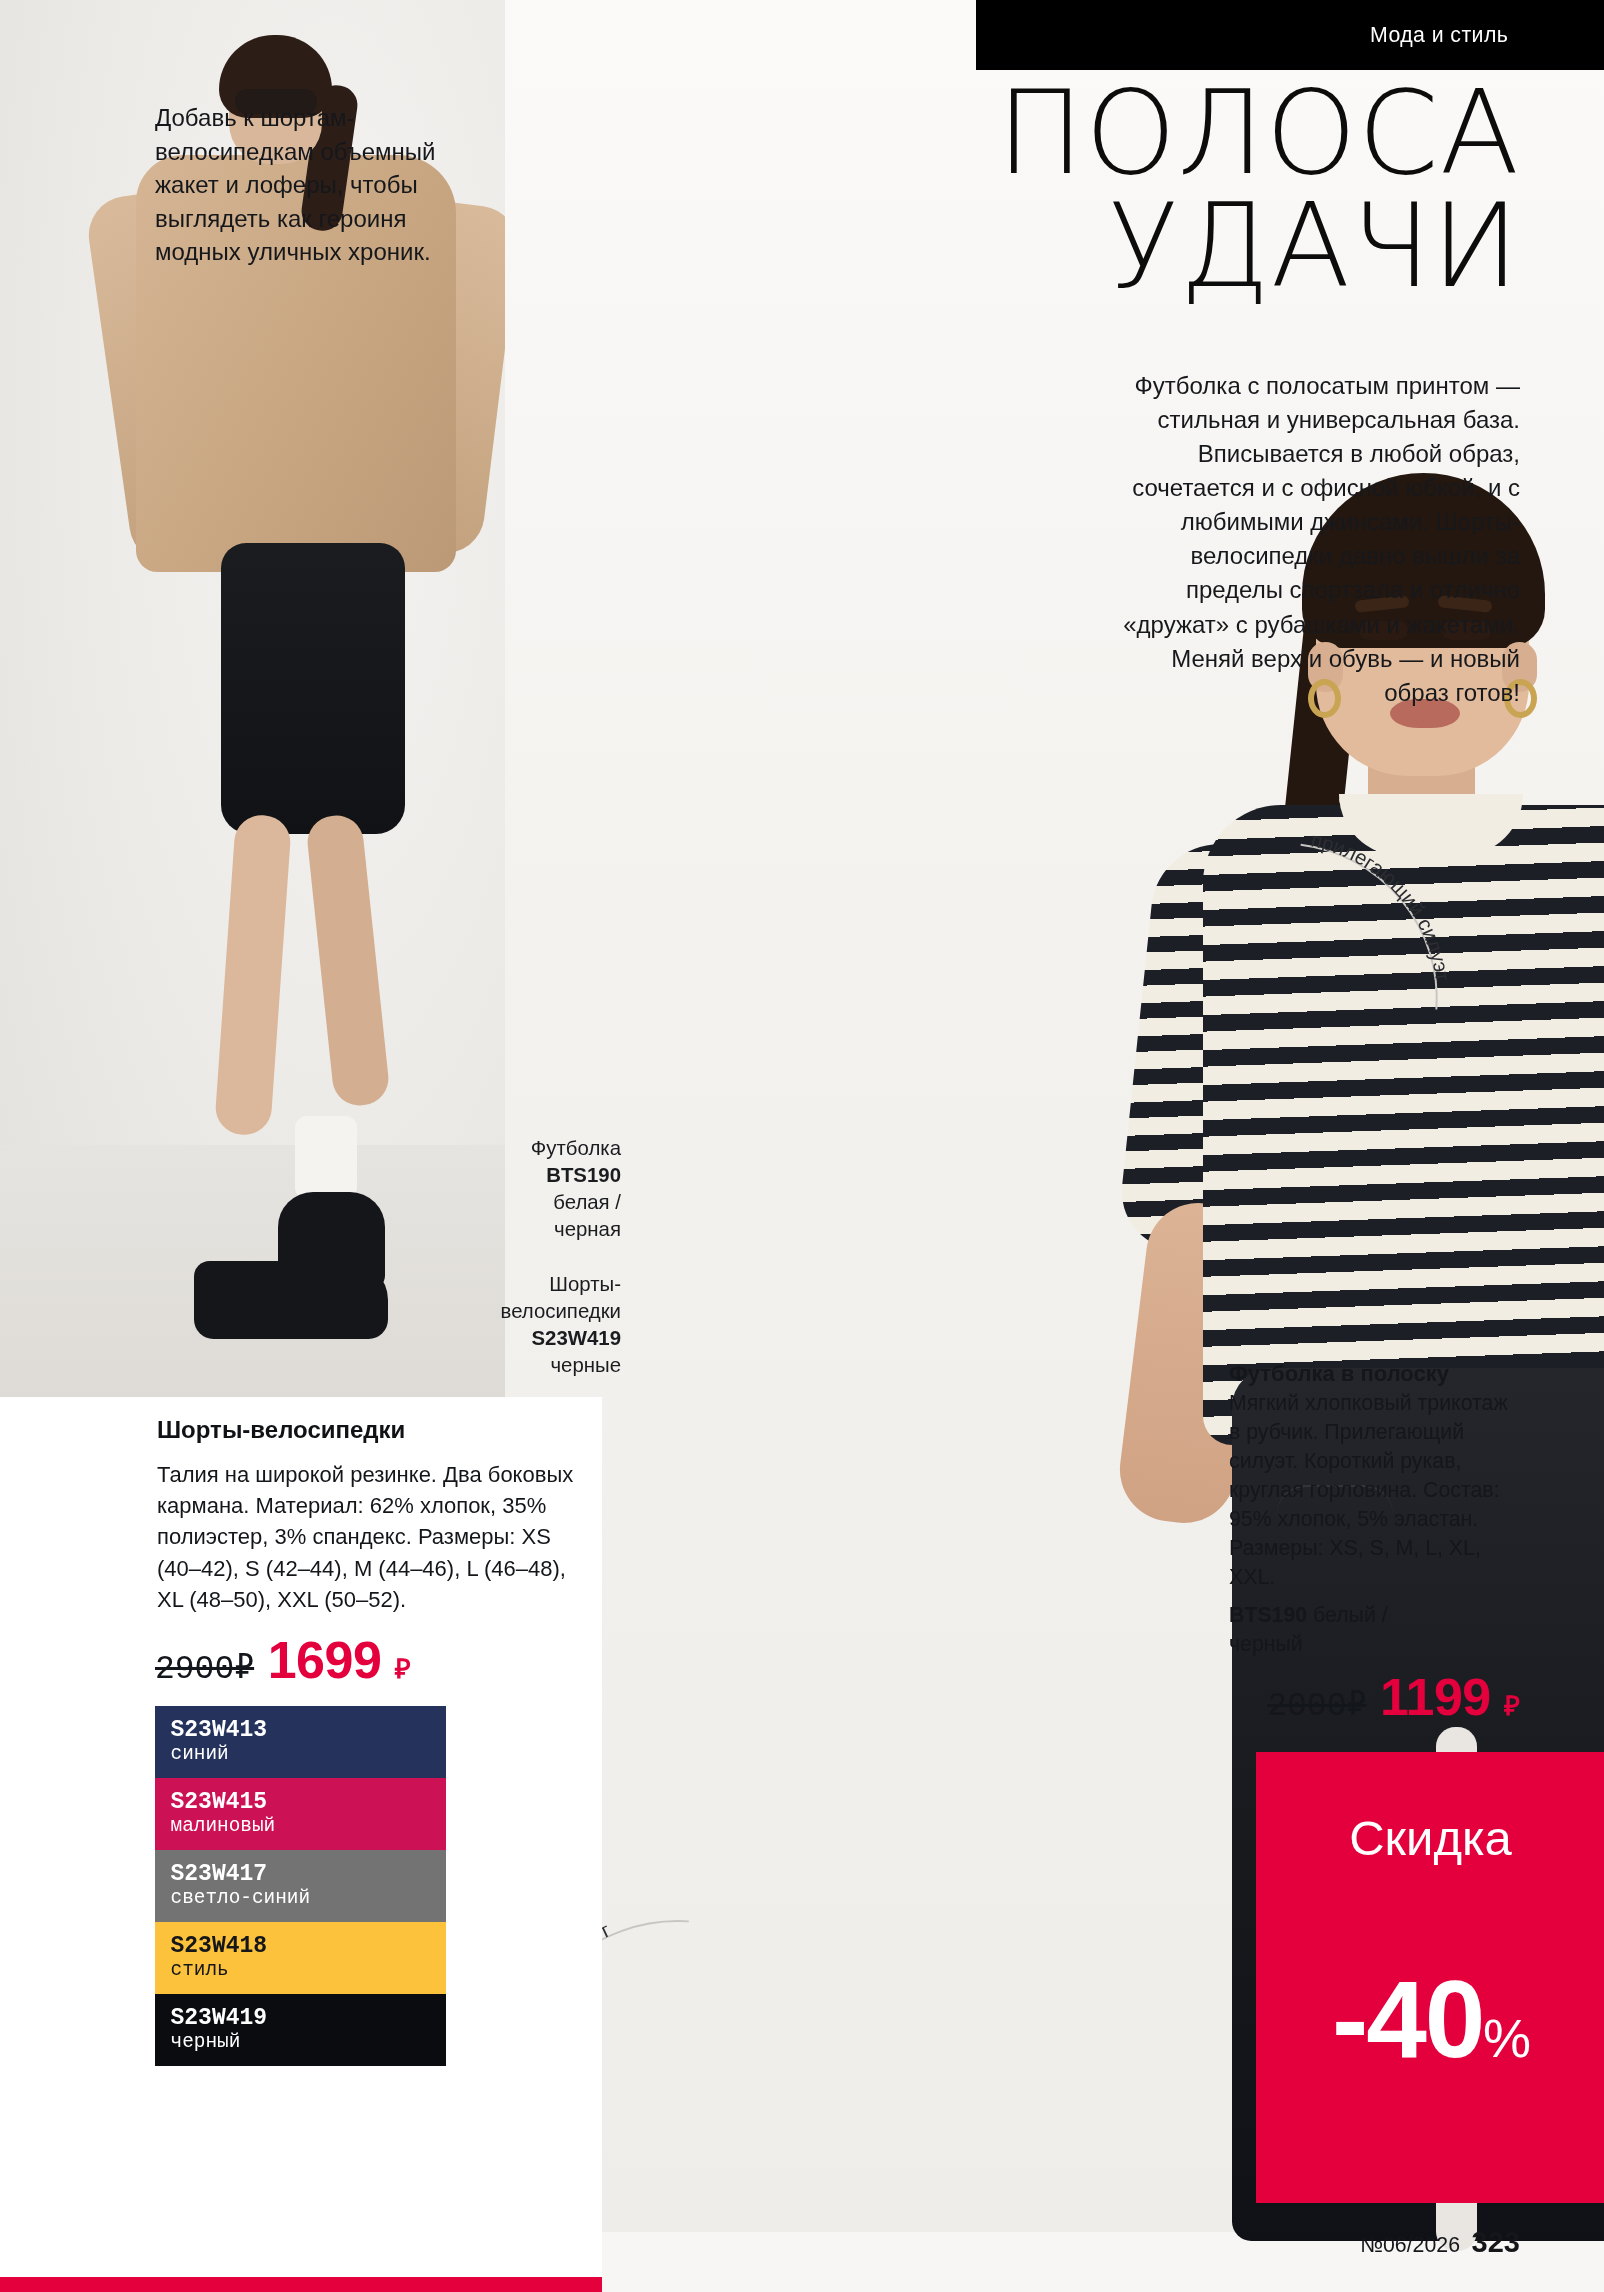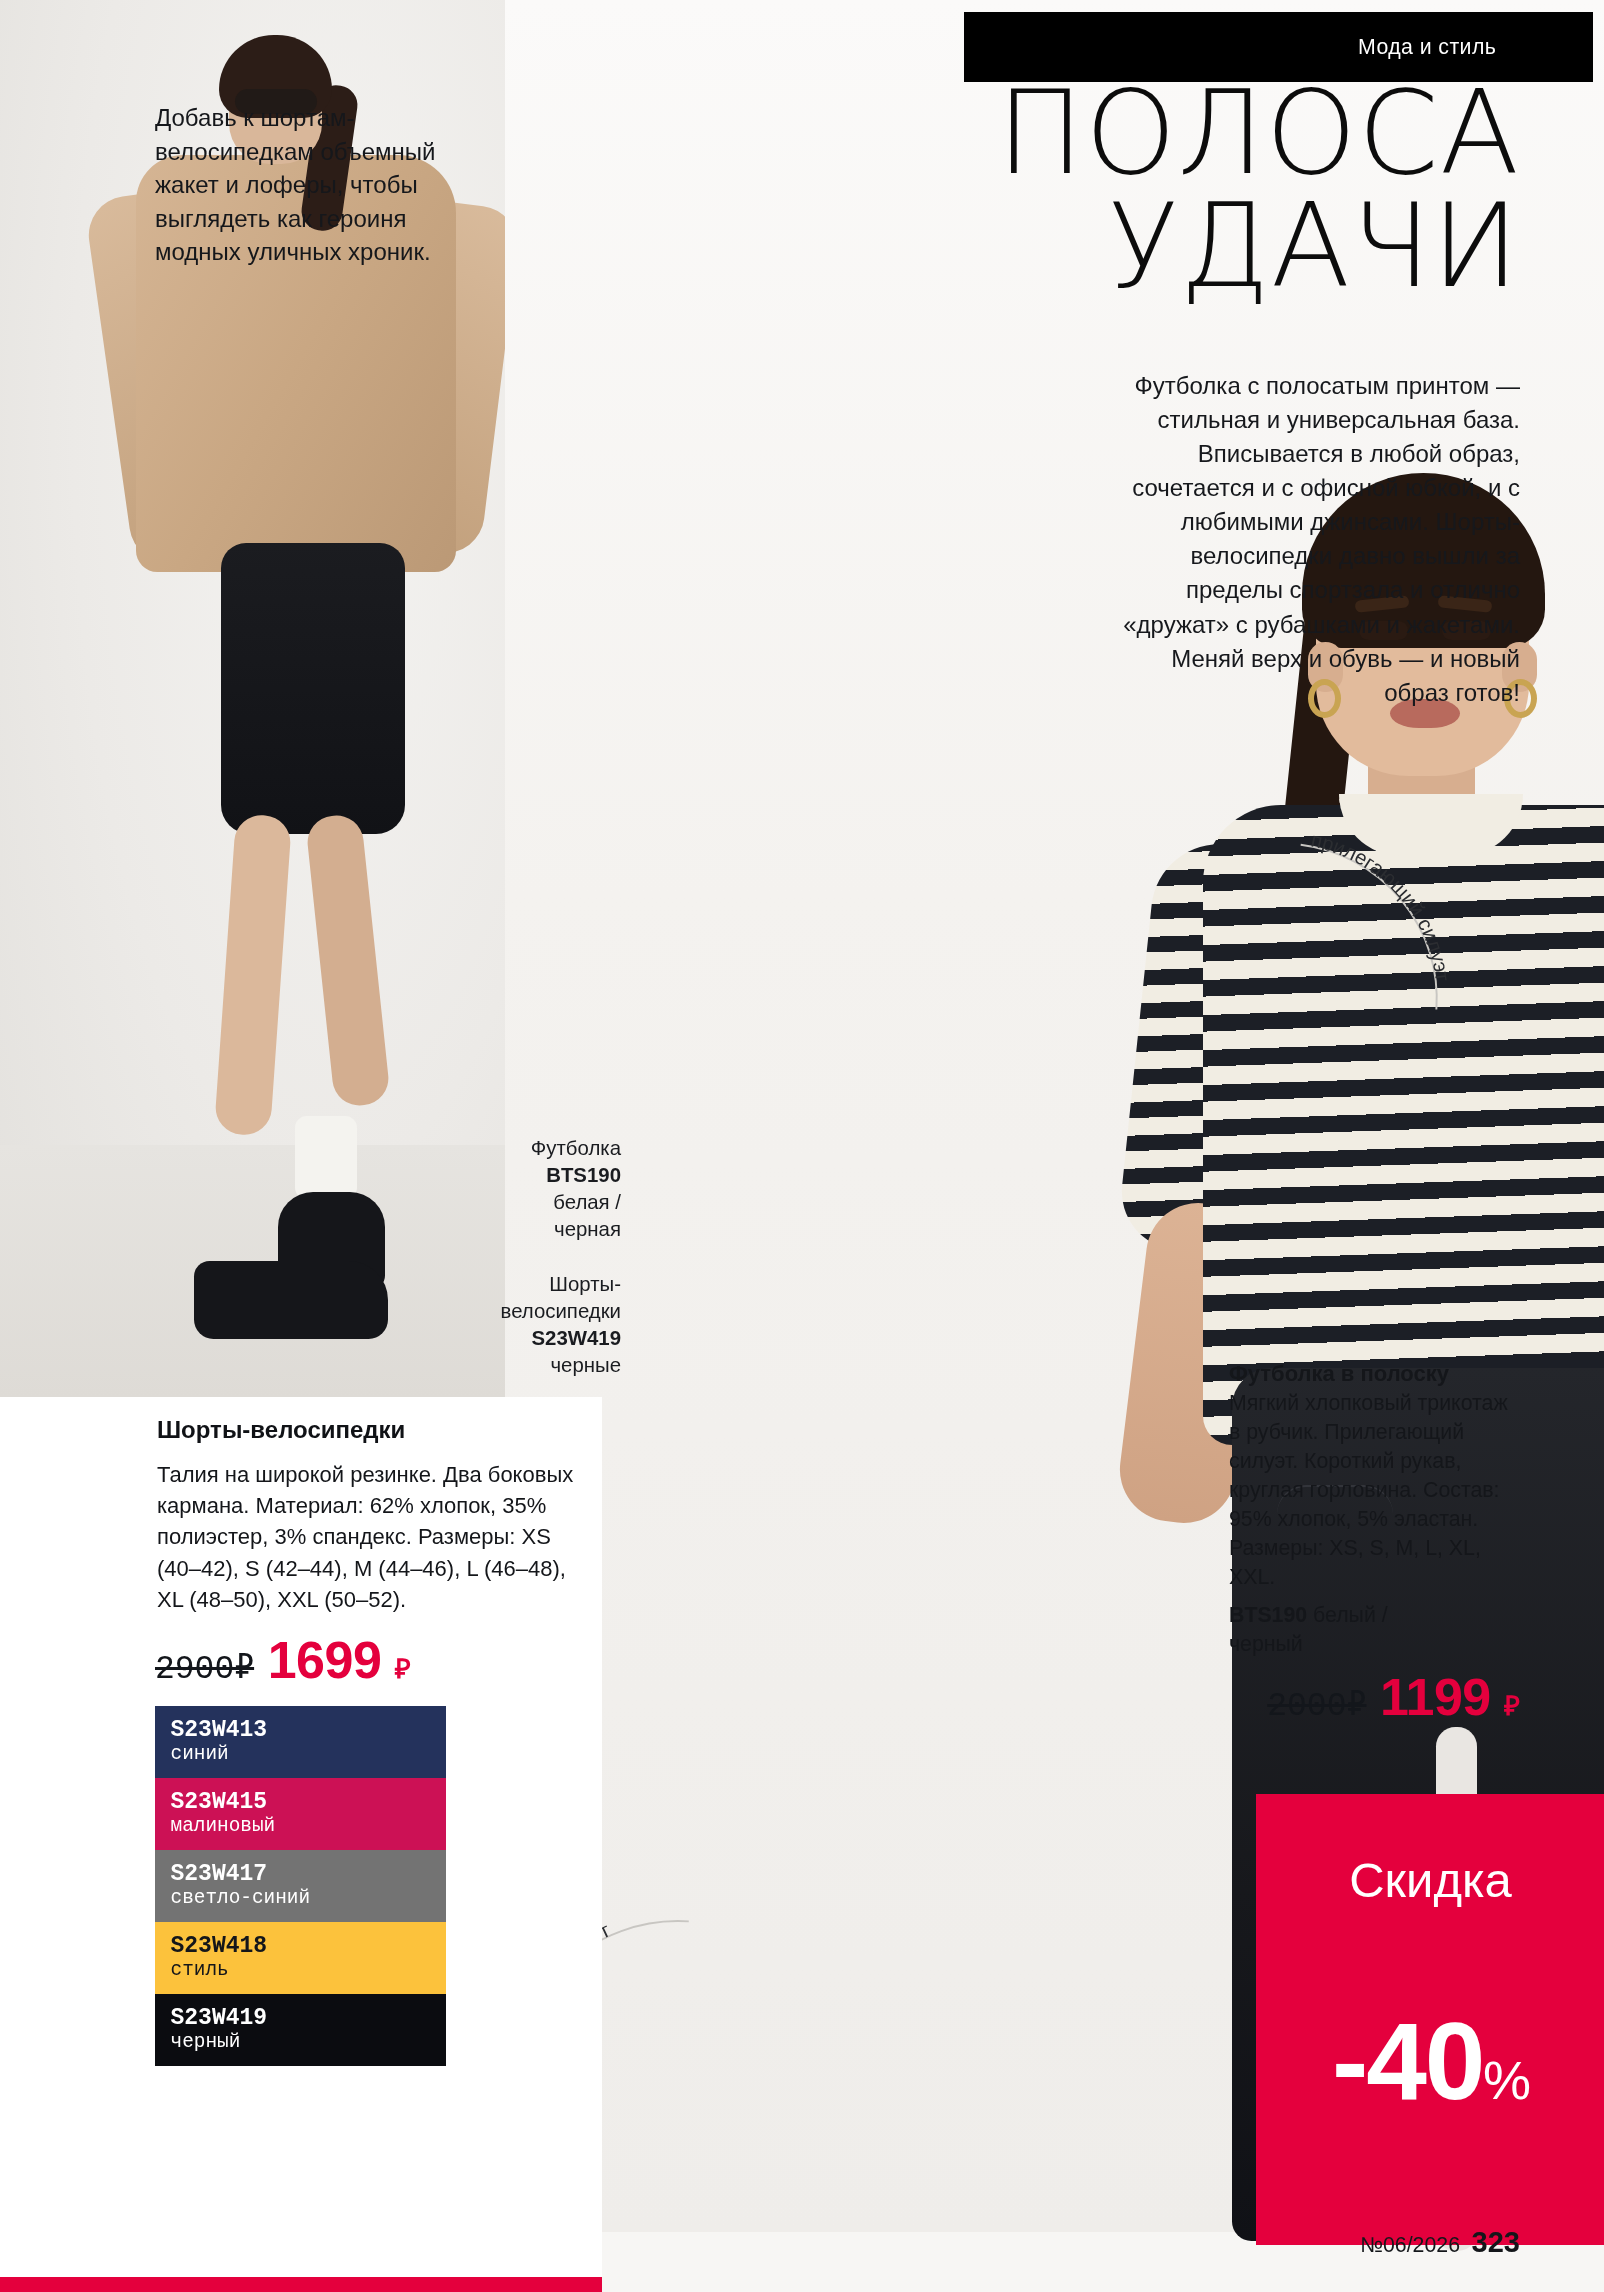--- a/index.html
+++ b/index.html
@@ -151,24 +151,24 @@
     position: absolute; left: 388px; top: 1339px; width: 41px; height: 524px;
     background: #e9e6e2; border-radius: 19.4px;
   }
   .fig-r-pocket {
     position: absolute; left: 229px; top: 1097px; width: 116px; height: 33px;
     border-top: 2.9px solid #33353b; border-radius: 29px 29px 0 0;
   }
 
   
   .tag-moda {
-    position: absolute; right: 12px; top: 0; width: 629px; height: 70px;
+    position: absolute; right: 0; top: 0; width: 629px; height: 70px;
     background: #000; color: #fff;
     display: flex; align-items: center; padding-left: 394px;
-    font-size: 21.3px; letter-spacing: .02em; margin-top: 12px;
+    font-size: 21.3px; letter-spacing: .02em;
   }
 
   
   .headline {
     position: absolute; right: 85px; top: 80px;
     text-align: right; color: #0c0c0c;
     font-family: "DejaVu Sans", sans-serif;
     font-weight: 300;
     line-height: .92;
     letter-spacing: .06em;
@@ -238,21 +238,21 @@
   .info-right .t { font-weight: 700; font-size: 22px; }
   .info-right .code-line { margin-top: 9.7px; font-weight: 700; }
   .price-row-r {
     position: absolute; right: 85px; top: 1667px;
     display: flex; align-items: baseline; gap: 13.6px; justify-content: flex-end;
   }
 
   
   .discount {
     position: absolute; right: 0; top: 1752px; width: 349px; height: 451px;
-    background: #e4003d; color: #fff; margin-top: 42px;
+    background: #e4003d; color: #fff;
   }
   .discount .d-top {
     position: absolute; top: 58px; left: 0; width: 100%;
     text-align: center; font-size: 49px; font-weight: 400;
   }
   .discount .d-val {
     position: absolute; top: 204px; left: 0; width: 100%;
     text-align: center; font-size: 109px; font-weight: 700; letter-spacing: -.02em;
   }
   .discount .d-val .pc { font-size: 54px; font-weight: 400; }

